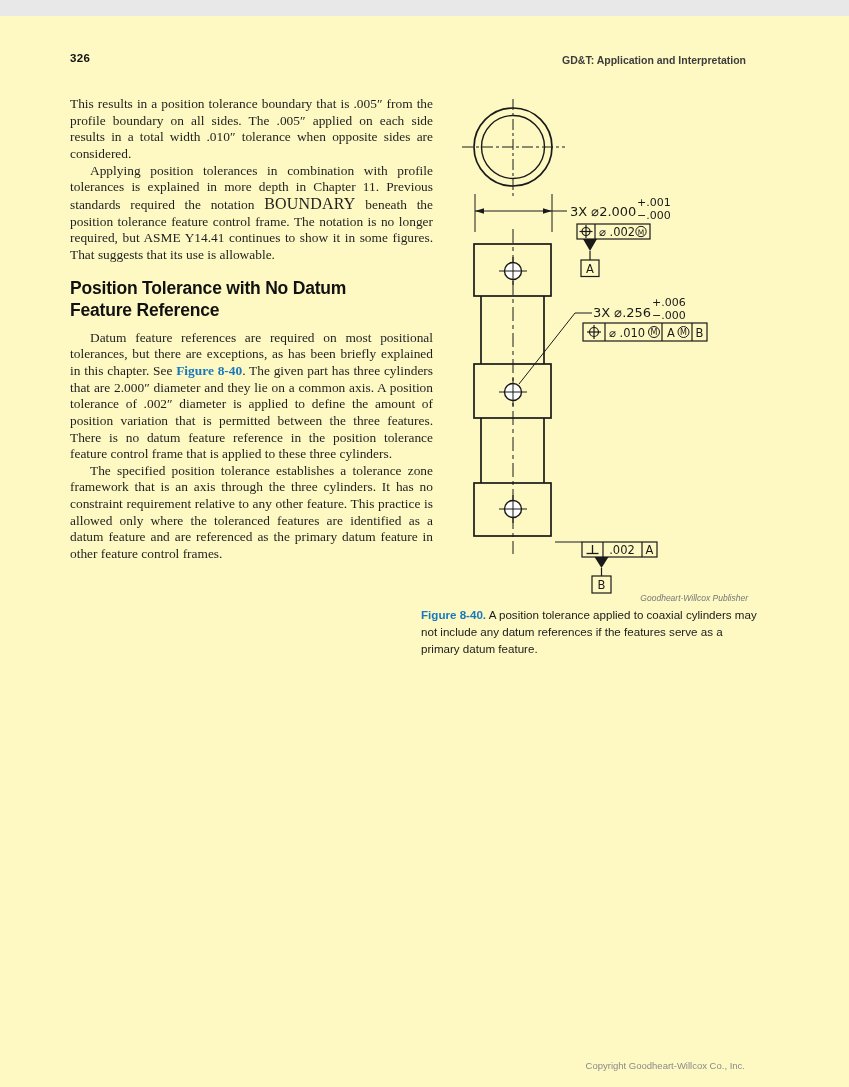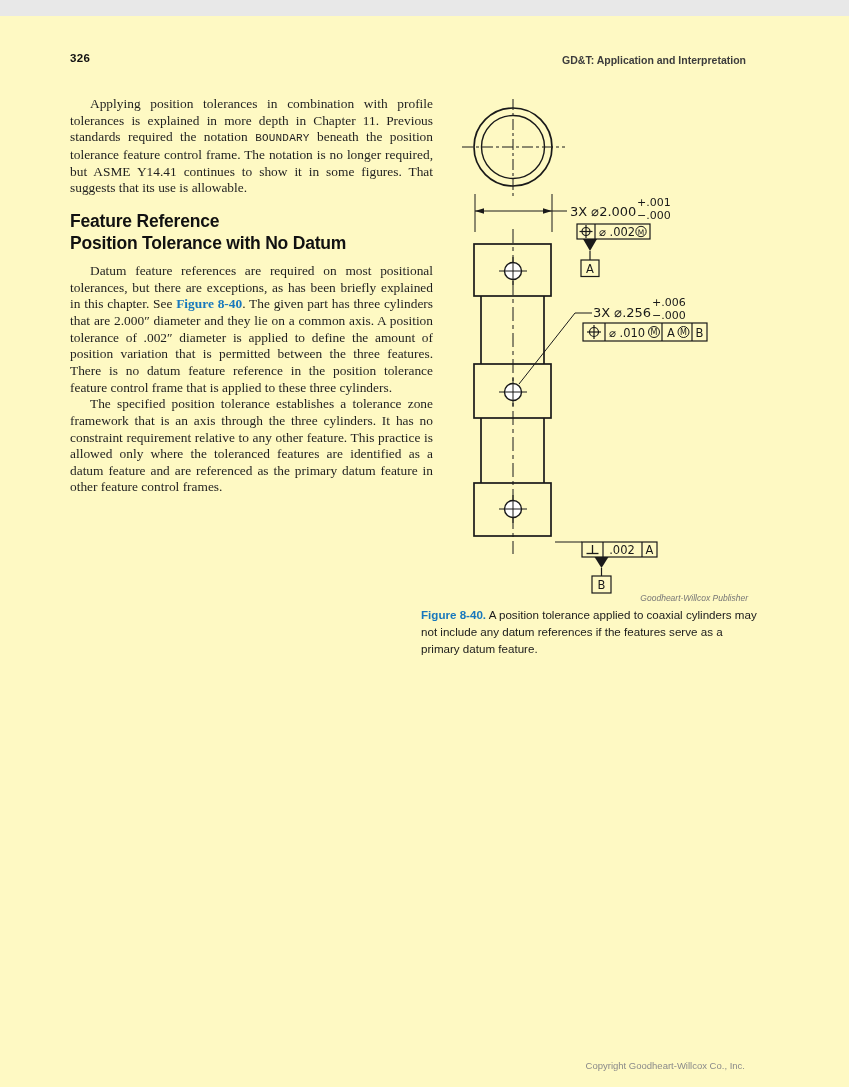--- a/index.html
+++ b/index.html
@@ -16,21 +16,21 @@
   .runhead{
     position:absolute;top:38px;right:103px;
     font-family:"Liberation Sans",sans-serif;font-size:10.5px;color:#3c3c3c;font-weight:bold;
   }
   .bodycol{
     position:absolute;left:70px;top:80px;width:363px;
     font-size:13.4px;line-height:16.65px;text-align:justify;
   }
   .bodycol p{margin:0;}
   .bodycol p.ind{text-indent:20px;}
-  .tech{font-family:Liberation Mono, monospace;font-size:11px;letter-spacing:.2px;}
+  .tech{font-family:Liberation Serif, serif;font-size:16px;letter-spacing:.2px;}
   .figlink{color:#1878bd;font-weight:bold;}
   h2.sechead{
     margin:13px 0 9px 0;
     font-family:"Liberation Sans",sans-serif;font-stretch:condensed;
     font-size:17.5px;line-height:22px;font-weight:bold;color:#111;
     letter-spacing:-0.2px;text-align:left;
   }
   h2.sechead span{display:block;}
   .figwrap{position:absolute;left:430px;top:60px;width:419px;height:545px;}
   .figwrap svg{display:block;}
@@ -55,24 +55,25 @@
 </style>
 </head>
 <body>
 
 <div class="page">
 
   <div class="pagenum">326</div>
   <div class="runhead">GD&amp;T: Application and Interpretation</div>
 
   <div class="bodycol">
+    <p><span>This results in a position tolerance boundary that is .005″ from the profile boundary on all sides. The .005″ applied on each side results in a total width .010″ tolerance when opposite sides are considered.</span></p>
     <p class="ind"><span>Applying position tolerances in combination with profile tolerances is explained in more depth in Chapter 11. Previous standards required the notation </span><span class="tech">BOUNDARY</span><span> beneath the position tolerance feature control frame. The notation is no longer required, but ASME Y14.41 continues to show it in some figures. That suggests that its use is allowable.</span></p>
     <h2 class="sechead">
+        <span>Position Tolerance with No Datum</span>
         <span>Feature Reference</span>
-        <span>Position Tolerance with No Datum</span>
       </h2>
     <p class="ind"><span>Datum feature references are required on most positional tolerances, but there are exceptions, as has been briefly explained in this chapter. See </span><span class="figlink">Figure 8-40</span><span>. The given part has three cylinders that are 2.000″ diameter and they lie on a common axis. A position tolerance of .002″ diameter is applied to define the amount of position variation that is permitted between the three features. There is no datum feature reference in the position tolerance feature control frame that is applied to these three cylinders.</span></p>
     <p class="ind"><span>The specified position tolerance establishes a tolerance zone framework that is an axis through the three cylinders. It has no constraint requirement relative to any other feature. This practice is allowed only where the toleranced features are identified as a datum feature and are referenced as the primary datum feature in other feature control frames.</span></p>
   </div>
 
   <div class="figwrap">
     <svg width="419" height="545" viewBox="0 0 419 545">
 
       <g>
         <line class="dwgline" x1="32" y1="71" x2="135" y2="71" stroke-width="1" stroke-dasharray="11 3 3 3"></line>

